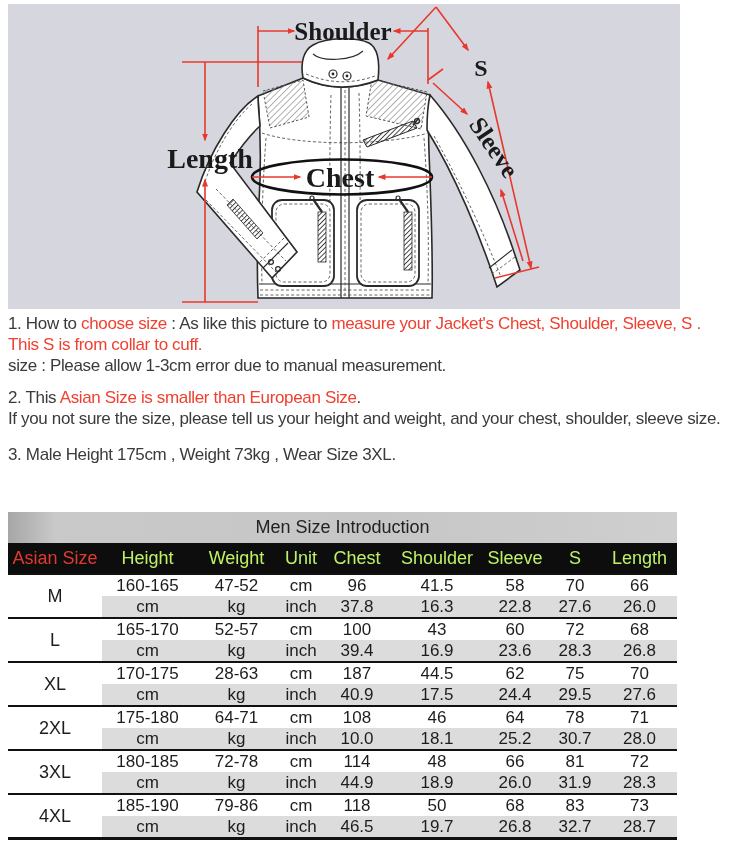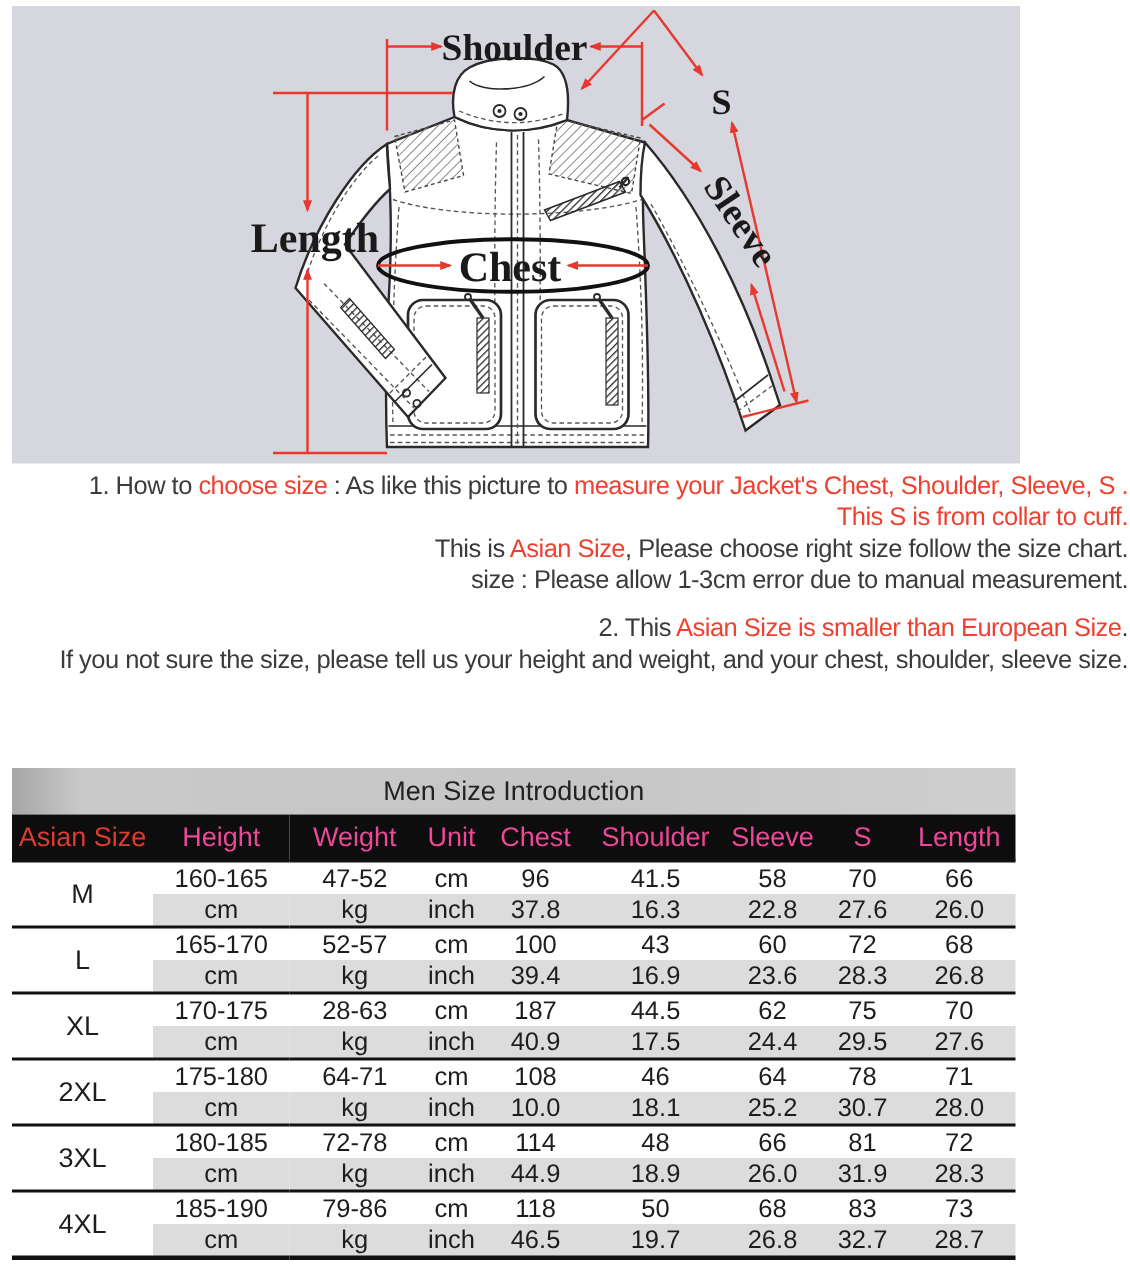--- a/index.html
+++ b/index.html
@@ -13,35 +13,35 @@
   .annot{stroke:var(--annotation-red);stroke-width:1.6;fill:none;}
   .ah{fill:var(--annotation-red);}
   .ink{stroke:var(--diagram-ink);fill:none;}
   .fillw{fill:#ffffff;stroke:var(--diagram-ink);}
   .stitch{stroke:#555;stroke-width:0.9;stroke-dasharray:3 2.2;fill:none;}
   .dlabel{font-family:"Liberation Serif","DejaVu Serif",serif;font-weight:bold;
           fill:#1a1a1a;}
 
   
   .notes{position:absolute;left:8px;top:313px;width:744px;
-         color:var(--note-text);font-size:17px;line-height:21px;letter-spacing:-0.35px;text-align:right;}
+         color:var(--note-text);font-size:17px;line-height:21px;letter-spacing:-0.35px;}
   .note-para{margin:0 0 0 0;}
   .note-para + .note-para{margin-top:11px;}
   .note-para:nth-child(3){margin-top:15px;}
   .note-line{white-space:nowrap;}
   .note-line .red{color:var(--note-red);}
 
   
   .size-table-wrap{position:absolute;left:8px;top:512px;width:669px;}
   .table-title{height:31px;line-height:31px;text-align:center;
                font-size:18px;color:#222;
                background:linear-gradient(90deg,#a6a6a6 0,#c9c9c9 7%,var(--title-band-gray) 55%,#cfcfcf 100%);}
   table.sizes{border-collapse:collapse;table-layout:fixed;width:669px;
               font-size:17px;color:var(--table-text);}
-  table.sizes th{background:var(--header-black);color:#ec4899;font-weight:normal;
+  table.sizes th{background:var(--header-black);color:#bef264;font-weight:normal;
                  font-size:18px;height:30px;text-align:center;padding:0;}
   table.sizes th.asian{color:var(--asian-size-red);}
   table.sizes td{text-align:center;height:21px;padding:0;line-height:21px;}
   tr.group-start td{border-top:2.5px solid #111;}
   tr.inch-row td{background:var(--row-gray);}
   td.size-cell{background:#fff;font-size:18px;}
   table.sizes{border-bottom:3px solid #111;}
 </style>
 </head>
 <body>
@@ -173,26 +173,28 @@
         <text class="dlabel" x="340" y="187" font-size="28" text-anchor="middle">Chest</text>
         <text class="dlabel" font-size="25" text-anchor="middle" transform="translate(487,152) rotate(56)">Sleeve</text>
       </g>
     </svg>
   </div>
 
   <div class="notes">
       <div class="note-para">
         <div class="note-line"><span>1. How to </span><span class="red">choose size</span><span> : As like this picture to </span><span class="red">measure your Jacket's Chest, Shoulder, Sleeve, S .</span></div>
         <div class="note-line"><span class="red">This S is from collar to cuff.</span></div>
-        <div class="note-line"><span>This is </span><span class="red">Asian Size</span><span>, Please choose right size follow the size chart.</span></div>
         <div class="note-line"><span>size : Please allow 1-3cm error due to manual measurement.</span></div>
       </div>
       <div class="note-para">
         <div class="note-line"><span>2. This </span><span class="red">Asian Size is smaller than European Size</span><span>.</span></div>
         <div class="note-line"><span>If you not sure the size, please tell us your height and weight, and your chest, shoulder, sleeve size.</span></div>
+      </div>
+      <div class="note-para">
+        <div class="note-line"><span>3. Male Height 175cm , Weight 73kg , Wear Size 3XL.</span></div>
       </div>
     </div>
 
   <div class="size-table-wrap">
     <div class="table-title">Men Size Introduction</div>
     <table class="sizes">
       <colgroup>
         <col style="width:94px">
           <col style="width:91px">
           <col style="width:87px">

